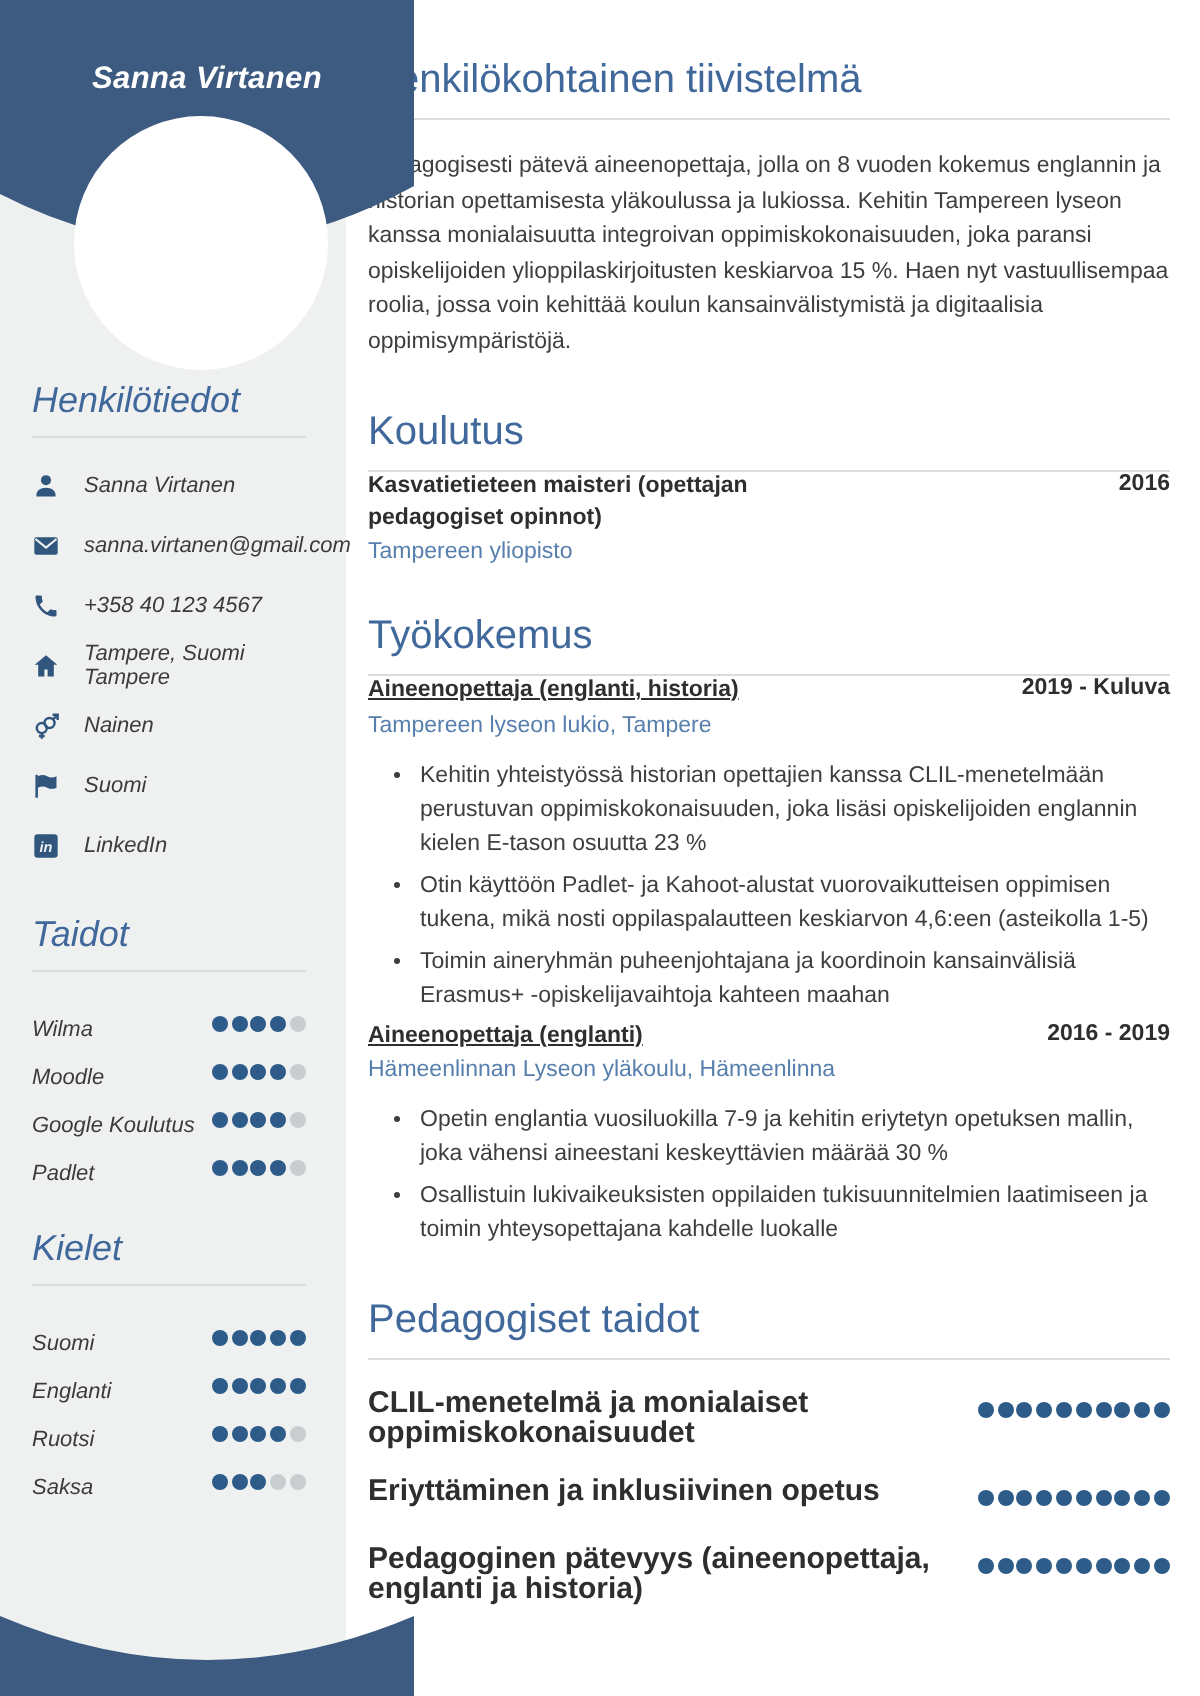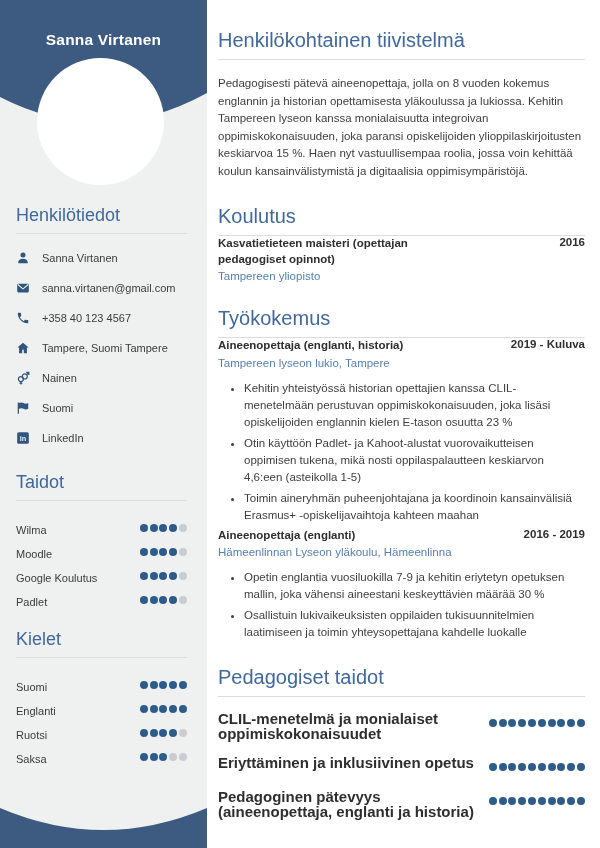--- a/index.html
+++ b/index.html
@@ -6,35 +6,36 @@
   html, body { margin:0; padding:0; }
   body {
     width:600px; height:848px;
     font-family:"Liberation Sans", sans-serif;
     background:#ffffff;
   }
   .page { display:flex; width:600px; height:848px; overflow:hidden; background:#fff; }
 
   
   .sidebar {
-    position:relative; width:207px; flex-shrink:0;
+    position:relative; width:173px; flex-shrink:0;
     background:var(--sidebar-bg, #eff1f1);
+    font-style:italic;
   }
   .header-shape, .footer-shape { position:absolute; left:0; display:block; }
   .header-shape { top:0; }
   .footer-shape { bottom:0; }
   .name {
     position:absolute; top:31px; left:0; width:207px; text-align:center;
     color:#ffffff; font-weight:bold; font-size:15.5px; letter-spacing:.2px;
   }
   .photo {
     position:absolute; top:58px; left:37px; width:127px; height:127px;
     border-radius:50%; background:#ffffff;
   }
-  .side-content { position:absolute; top:205px; left:0; right:0; padding:0 20px 0 16px; }
+  .side-content { position:absolute; top:190px; left:0; right:0; padding:0 20px 0 16px; }
   .side-h { color:var(--heading-blue, #40689b); font-size:18px; font-weight:400; margin:0; }
   .rule { border:none; border-top:1px solid var(--rule-gray, #d9dde0); margin:7px 0 0; }
   .contact-list { margin-top:9px; }
   .contact-row { display:flex; align-items:center; height:30px; gap:12px; }
   .contact-row svg { width:14px; height:14px; flex-shrink:0; }
   .contact-text { font-size:11px; color:#3b3b3b; }
   .section-skills { margin-top:19px; }
   .section-langs { margin-top:21px; }
   .rating-list { margin-top:11px; }
   .rating-row { display:flex; align-items:flex-end; justify-content:space-between; height:24px; }
@@ -47,21 +48,21 @@
   .dots .dot.filled { background:var(--dot-filled, #2e5c8a); }
 
   
   main { flex:1; padding:29px 15px 0 11px; }
   .main-h { color:var(--heading-blue, #3c6a9e); font-size:20px; font-weight:400; margin:0; line-height:23px; }
   .summary-text { margin:15px 0 0; font-size:11.5px; line-height:17.5px; color:#3e3e3e; }
   .gap-section { margin-top:25px; }
   .entry-head { display:flex; justify-content:space-between; align-items:flex-start; }
   .entry-title { font-size:11.5px; font-weight:bold; color:#2e2e2e; line-height:15.5px; }
   .edu-title { max-width:250px; }
-  .job-title { max-width:340px; }
+  .job-title { max-width:340px;text-decoration:underline; }
   .entry-date { font-size:11.5px; font-weight:bold; color:#2e2e2e; white-space:nowrap; }
   .entry-sub { font-size:11.5px; color:var(--link-blue, #567fae); margin-top:3px; }
   .bullets { margin:11px 0 0; padding-left:26px; }
   .bullets li { font-size:11.5px; line-height:17px; color:#3e3e3e; margin-bottom:4px; }
   .ped-row { display:flex; justify-content:space-between; align-items:flex-start; margin-top:14px; }
   .ped-label { font-size:15px; font-weight:bold; color:#2e2e2e; line-height:15px; max-width:300px; }
   .ped-row .dots { margin-top:2px; }
   .icon { display:inline-flex;align-items:center; }
 </style>
 </head>

